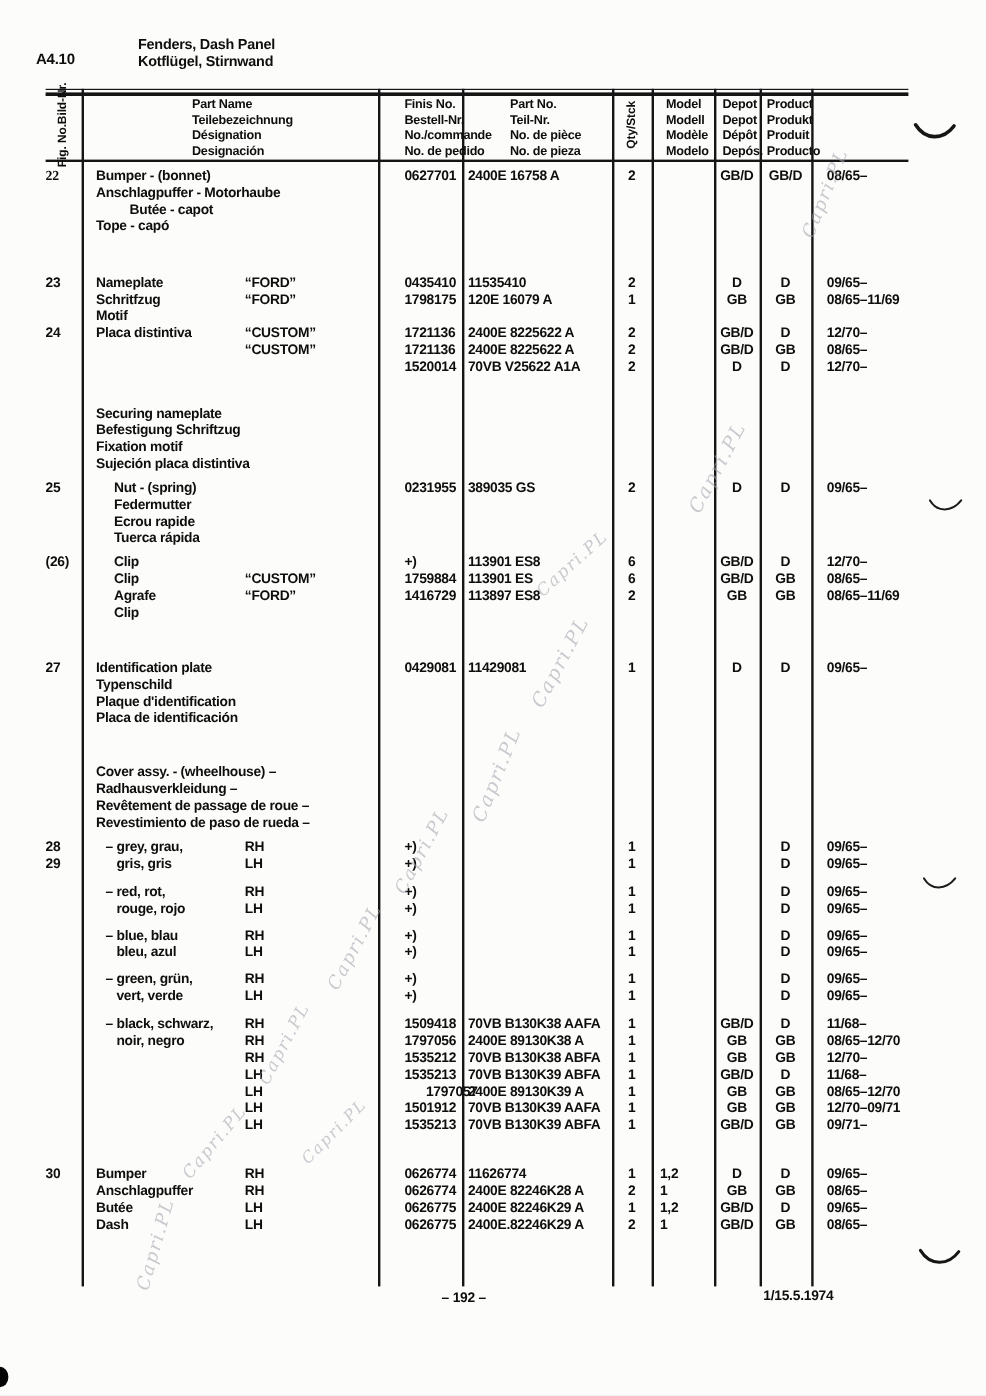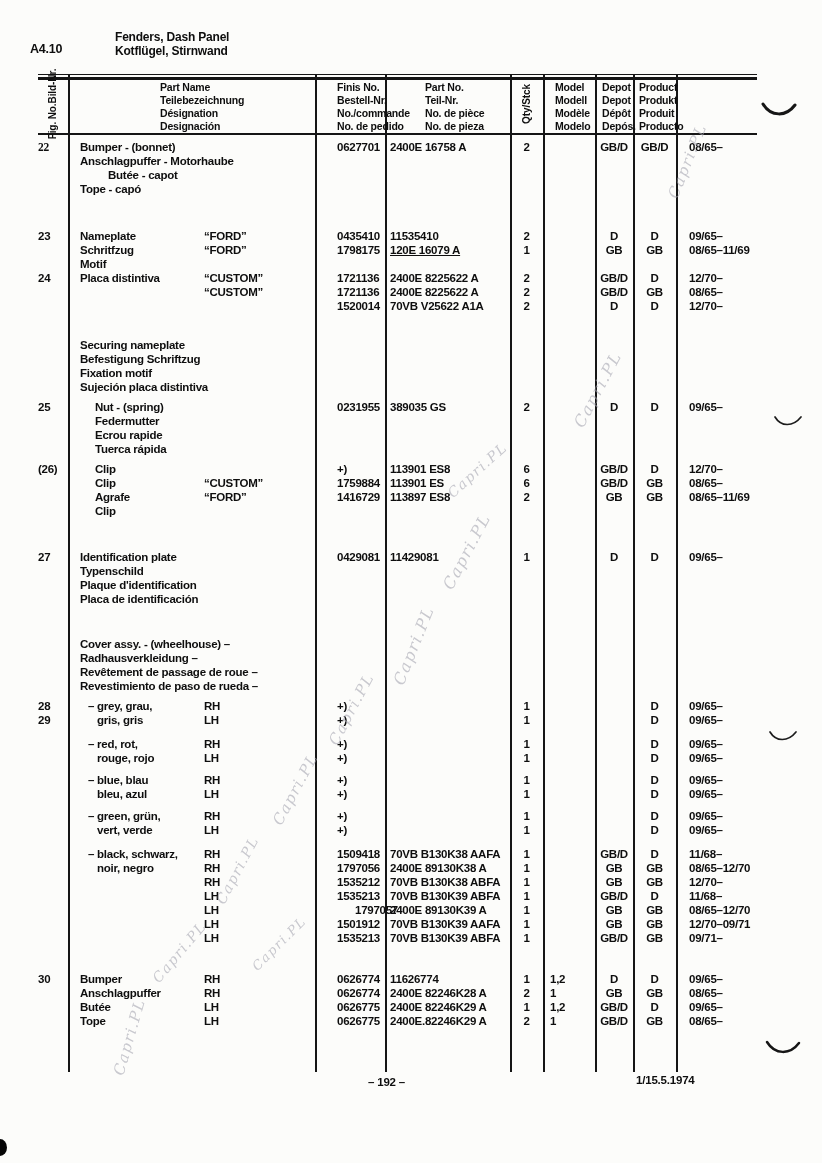--- a/index.html
+++ b/index.html
@@ -98,21 +98,21 @@
       <div class="cell qual" style="left: 204px; top: 229px;">“FORD”</div>
       <div class="cell finis" style="left: 337px; top: 229px;">0435410</div>
       <div class="cell part" style="left: 390px; top: 229px;">11535410</div>
       <div class="cell qty" style="left: 510px; top: 229px;">2</div>
       <div class="cell depot" style="left: 595px; top: 229px;">D</div>
       <div class="cell product" style="left: 633px; top: 229px;">D</div>
       <div class="cell year" style="left: 689px; top: 229px;">09/65–</div>
       <div class="cell name" style="left: 80px; top: 243px;">Schritfzug</div>
       <div class="cell qual" style="left: 204px; top: 243px;">“FORD”</div>
       <div class="cell finis" style="left: 337px; top: 243px;">1798175</div>
-      <div class="cell part" style="left: 390px; top: 243px; text-decoration: underline;">120E 16079 A</div>
+      <div class="cell part" style="left: 390px; top: 243px;">120E 16079 A</div>
       <div class="cell qty" style="left: 510px; top: 243px;">1</div>
       <div class="cell depot" style="left: 595px; top: 243px;">GB</div>
       <div class="cell product" style="left: 633px; top: 243px;">GB</div>
       <div class="cell year" style="left: 689px; top: 243px;">08/65–11/69</div>
       <div class="cell name" style="left: 80px; top: 257px;">Motif</div>
       <div class="cell fig" style="left: 38px; top: 271px;">24</div>
       <div class="cell name" style="left: 80px; top: 271px;">Placa distintiva</div>
       <div class="cell qual" style="left: 204px; top: 271px;">“CUSTOM”</div>
       <div class="cell finis" style="left: 337px; top: 271px;">1721136</div>
       <div class="cell part" style="left: 390px; top: 271px;">2400E 8225622 A</div>
@@ -310,21 +310,21 @@
       <div class="cell year" style="left: 689px; top: 986px;">08/65–</div>
       <div class="cell name" style="left: 80px; top: 1000px;">Butée</div>
       <div class="cell qual" style="left: 204px; top: 1000px;">LH</div>
       <div class="cell finis" style="left: 337px; top: 1000px;">0626775</div>
       <div class="cell part" style="left: 390px; top: 1000px;">2400E 82246K29 A</div>
       <div class="cell qty" style="left: 510px; top: 1000px;">1</div>
       <div class="cell model" style="left: 550px; top: 1000px;">1,2</div>
       <div class="cell depot" style="left: 595px; top: 1000px;">GB/D</div>
       <div class="cell product" style="left: 633px; top: 1000px;">D</div>
       <div class="cell year" style="left: 689px; top: 1000px;">09/65–</div>
-      <div class="cell name" style="left: 80px; top: 1014px;">Tope</div>
+      <div class="cell name" style="left: 80px; top: 1014px;">Dash</div>
       <div class="cell qual" style="left: 204px; top: 1014px;">LH</div>
       <div class="cell finis" style="left: 337px; top: 1014px;">0626775</div>
       <div class="cell part" style="left: 390px; top: 1014px;">2400E.82246K29 A</div>
       <div class="cell qty" style="left: 510px; top: 1014px;">2</div>
       <div class="cell model" style="left: 550px; top: 1014px;">1</div>
       <div class="cell depot" style="left: 595px; top: 1014px;">GB/D</div>
       <div class="cell product" style="left: 633px; top: 1014px;">GB</div>
       <div class="cell year" style="left: 689px; top: 1014px;">08/65–</div>
     </div>
 

